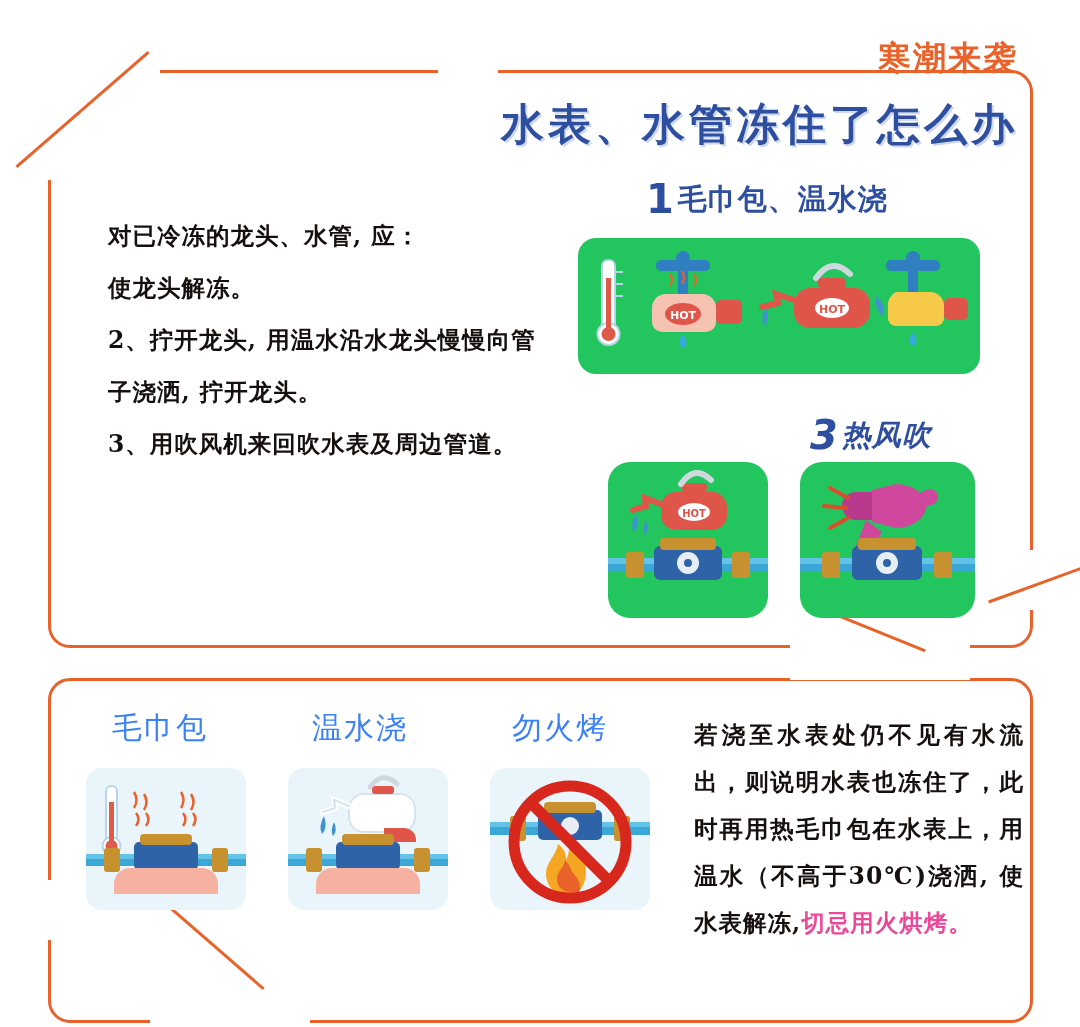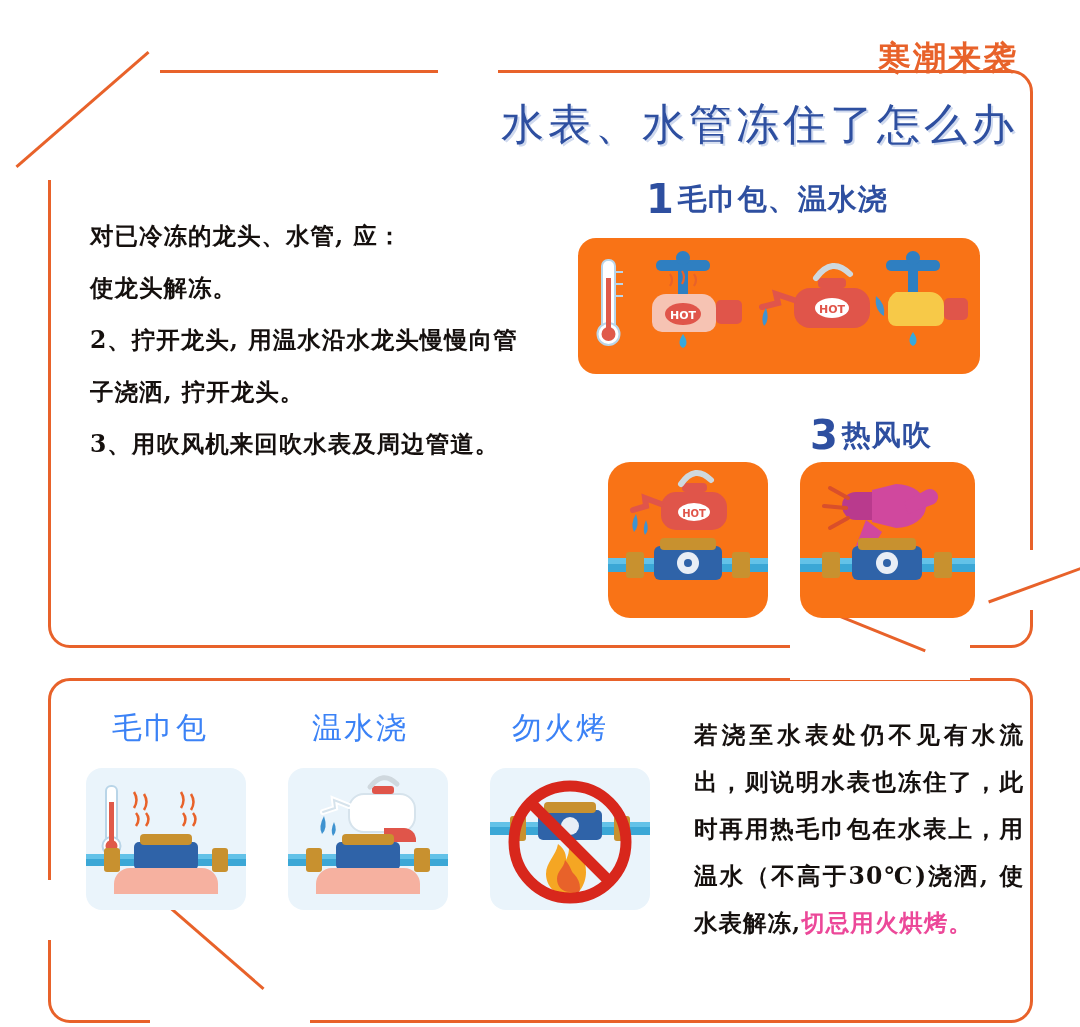--- a/index.html
+++ b/index.html
@@ -27,21 +27,21 @@
     font-size: 33px;
     letter-spacing: 2px;
     color: #e8622a;
     white-space: nowrap;
   }
   .maintitle {
     position: absolute;
     right: 34px;
     top: 96px;
     font-family: "DejaVu Sans", sans-serif;
-    font-weight: normal;
+    font-weight: bold;
     font-size: 43px;
     letter-spacing: 4px;
     color: #2e4fa0;
     white-space: nowrap;
     text-shadow: 2px 2px 0 #cfd9ee;
   }
 
   
   .frame-top {
     position: absolute;
@@ -68,21 +68,21 @@
 
   .slash { position: absolute; background: #e8622a; }
   .s1 { left: -5px;  top: 108px; width: 175px; height: 3px; transform: rotate(-41deg); }
   .s2 { left: 985px; top: 580px; width: 120px; height: 3px; transform: rotate(-20deg); }
   .s3 { left: 800px; top: 625px; width: 130px; height: 3px; transform: rotate(22deg); }
   .s4 { left: 110px; top: 930px; width: 175px; height: 3px; transform: rotate(41deg); }
 
   
   .left-text {
     position: absolute;
-    left: 90px; top: 210px;
+    left: 108px; top: 210px;
     width: 470px;
     font-family: "DejaVu Serif", serif;
     font-size: 23.5px;
     font-weight: bold;
     line-height: 52px;
     color: #15100e;
     letter-spacing: 1px;
   }
   .left-text p { margin: 0; }
 
@@ -96,26 +96,26 @@
   }
   .step-num {
     font-size: 40px;
     vertical-align: -4px;
     margin-right: 4px;
   }
   .step-txt { font-size: 29px; letter-spacing: 1px; }
 
   #lbl1 { left: 646px; top: 176px; }
   #lbl2 { left: 618px; top: 412px; }
-  #lbl3 { left: 810px; top: 412px; }
+  #lbl3 { left: 810px; top: 412px; font-style: italic; }
 
   
   .card {
     position: absolute;
-    background: #f97316;
+    background: #22c55e;
     border-radius: 18px;
     overflow: hidden;
   }
   #card1 { left: 578px; top: 238px; width: 402px; height: 136px; }
   #card2 { left: 608px; top: 462px; width: 160px; height: 156px; border-radius: 22px;}
   #card3 { left: 800px; top: 462px; width: 175px; height: 156px; border-radius: 22px;}
 
   
   .bcap {
     position: absolute;

